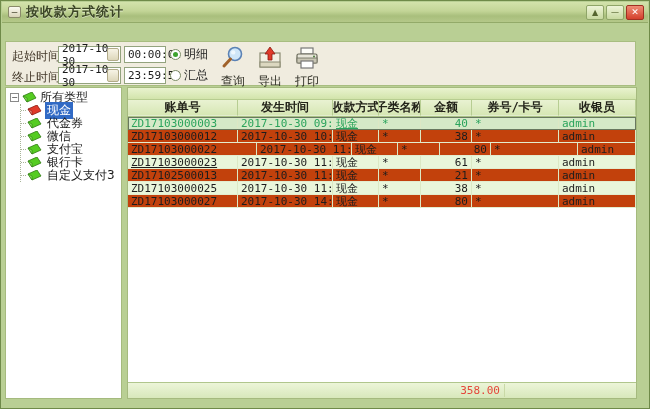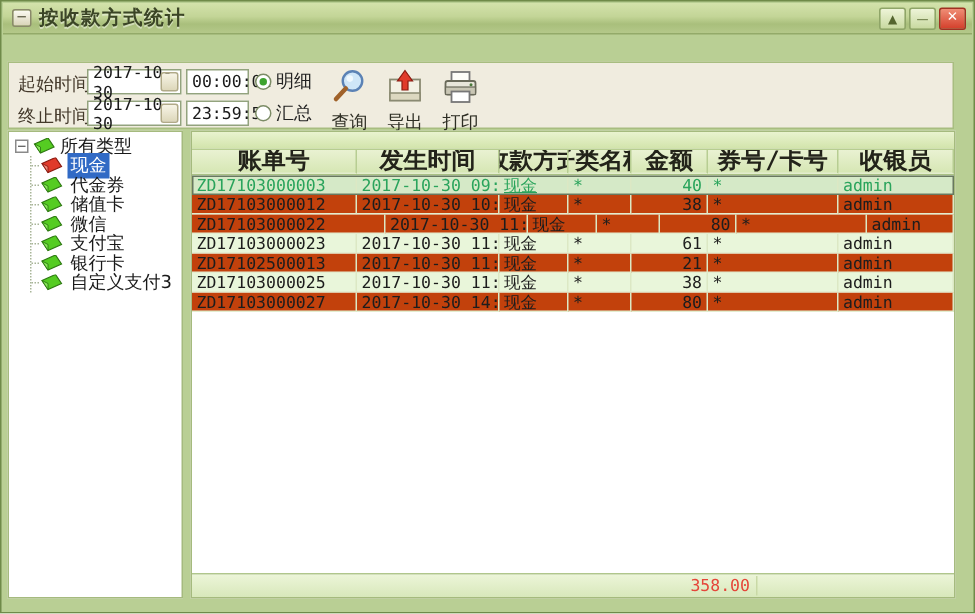--- a/index.html
+++ b/index.html
@@ -81,21 +81,21 @@
   .titem.sel .tlab { background:#316ac5; color:#fff; }
   .leaf { flex:0 0 auto; }
   
   .gridpanel {
     position:absolute; left:126px; top:86px; right:12px; bottom:9px;
     background:#fff; border:1px solid #a5ba7e; display:flex; flex-direction:column;
   }
   .gridtop { height:12px; background:linear-gradient(#e9f3cf,#d2e4ab); border-bottom:1px solid #b7cd90; }
   .ghead { display:flex; height:17px; background:linear-gradient(#e9f2d2,#d5e6b2);
     border-bottom:1px solid #a9c184; }
-  .ghead .gcell { font-weight:bold; color:#23231a; justify-content:center; font-size:16px;
+  .ghead .gcell { font-weight:bold; color:#23231a; justify-content:center; font-size:12px;
     border-right:1px solid #b7cd92; }
   .grow { display:flex; height:13px; background:#c2410c; }
   .grow.alt { background:#e9f6da; }
   .grow.sel { background:#d5e9c7; outline:1px solid #68785f; outline-offset:-1px; }
   .grow.sel .gcell { color:#2aa45c; }
   .grow.sel .method { text-decoration:underline; }
   .gcell {
     display:flex; align-items:center; overflow:hidden; white-space:nowrap;
     font-size:11px; color:#1d1d1d; padding:0 3px;
     font-family:"DejaVu Sans Mono","Liberation Mono",monospace;
@@ -211,27 +211,20 @@
             <polygon points="1,4 10,0 14,6 5,10" fill="#55cc22" stroke="#2e7a12" stroke-width="0.8"></polygon>
             <polygon points="1,4 5,6 5,10" fill="#8ae85c" stroke="#2e7a12" stroke-width="0.6"></polygon>
           </svg>
           <span class="tlab">代金券</span>
         </div>
         <div class="titem">
           <svg class="leaf" width="15" height="11" viewBox="0 0 15 11">
             <polygon points="1,4 10,0 14,6 5,10" fill="#55cc22" stroke="#2e7a12" stroke-width="0.8"></polygon>
             <polygon points="1,4 5,6 5,10" fill="#8ae85c" stroke="#2e7a12" stroke-width="0.6"></polygon>
           </svg>
-          <span class="tlab">储值卡</span>
-        </div>
-        <div class="titem">
-          <svg class="leaf" width="15" height="11" viewBox="0 0 15 11">
-            <polygon points="1,4 10,0 14,6 5,10" fill="#55cc22" stroke="#2e7a12" stroke-width="0.8"></polygon>
-            <polygon points="1,4 5,6 5,10" fill="#8ae85c" stroke="#2e7a12" stroke-width="0.6"></polygon>
-          </svg>
           <span class="tlab">微信</span>
         </div>
         <div class="titem">
           <svg class="leaf" width="15" height="11" viewBox="0 0 15 11">
             <polygon points="1,4 10,0 14,6 5,10" fill="#55cc22" stroke="#2e7a12" stroke-width="0.8"></polygon>
             <polygon points="1,4 5,6 5,10" fill="#8ae85c" stroke="#2e7a12" stroke-width="0.6"></polygon>
           </svg>
           <span class="tlab">支付宝</span>
         </div>
         <div class="titem">
@@ -284,21 +277,21 @@
         <div class="grow">
           <div class="gcell" style="width: 129px; flex: 0 0 auto; text-align: center;">ZD17103000022</div>
           <div class="gcell" style="width: 95px; flex: 0 0 auto;">2017-10-30 11:01:24</div>
           <div class="gcell method" style="width: 46px; flex: 0 0 auto;">现金</div>
           <div class="gcell" style="width: 42px; flex: 0 0 auto;">*</div>
           <div class="gcell num" style="width: 51px; flex: 0 0 auto;">80</div>
           <div class="gcell" style="width: 87px; flex: 0 0 auto;">*</div>
           <div class="gcell" style="flex: 1 1 0%;">admin</div>
         </div>
         <div class="grow alt">
-          <div class="gcell" style="width: 110px; flex: 0 0 auto;">ZD17103000023</div>
+          <div class="gcell" style="width: 110px; flex: 0 0 auto; text-decoration: underline;">ZD17103000023</div>
           <div class="gcell" style="width: 95px; flex: 0 0 auto;">2017-10-30 11:13:14</div>
           <div class="gcell method" style="width: 46px; flex: 0 0 auto;">现金</div>
           <div class="gcell" style="width: 42px; flex: 0 0 auto;">*</div>
           <div class="gcell num" style="width: 51px; flex: 0 0 auto;">61</div>
           <div class="gcell" style="width: 87px; flex: 0 0 auto;">*</div>
           <div class="gcell" style="flex: 1 1 0%;">admin</div>
         </div>
         <div class="grow">
           <div class="gcell" style="width: 110px; flex: 0 0 auto;">ZD17102500013</div>
           <div class="gcell" style="width: 95px; flex: 0 0 auto;">2017-10-30 11:28:52</div>

